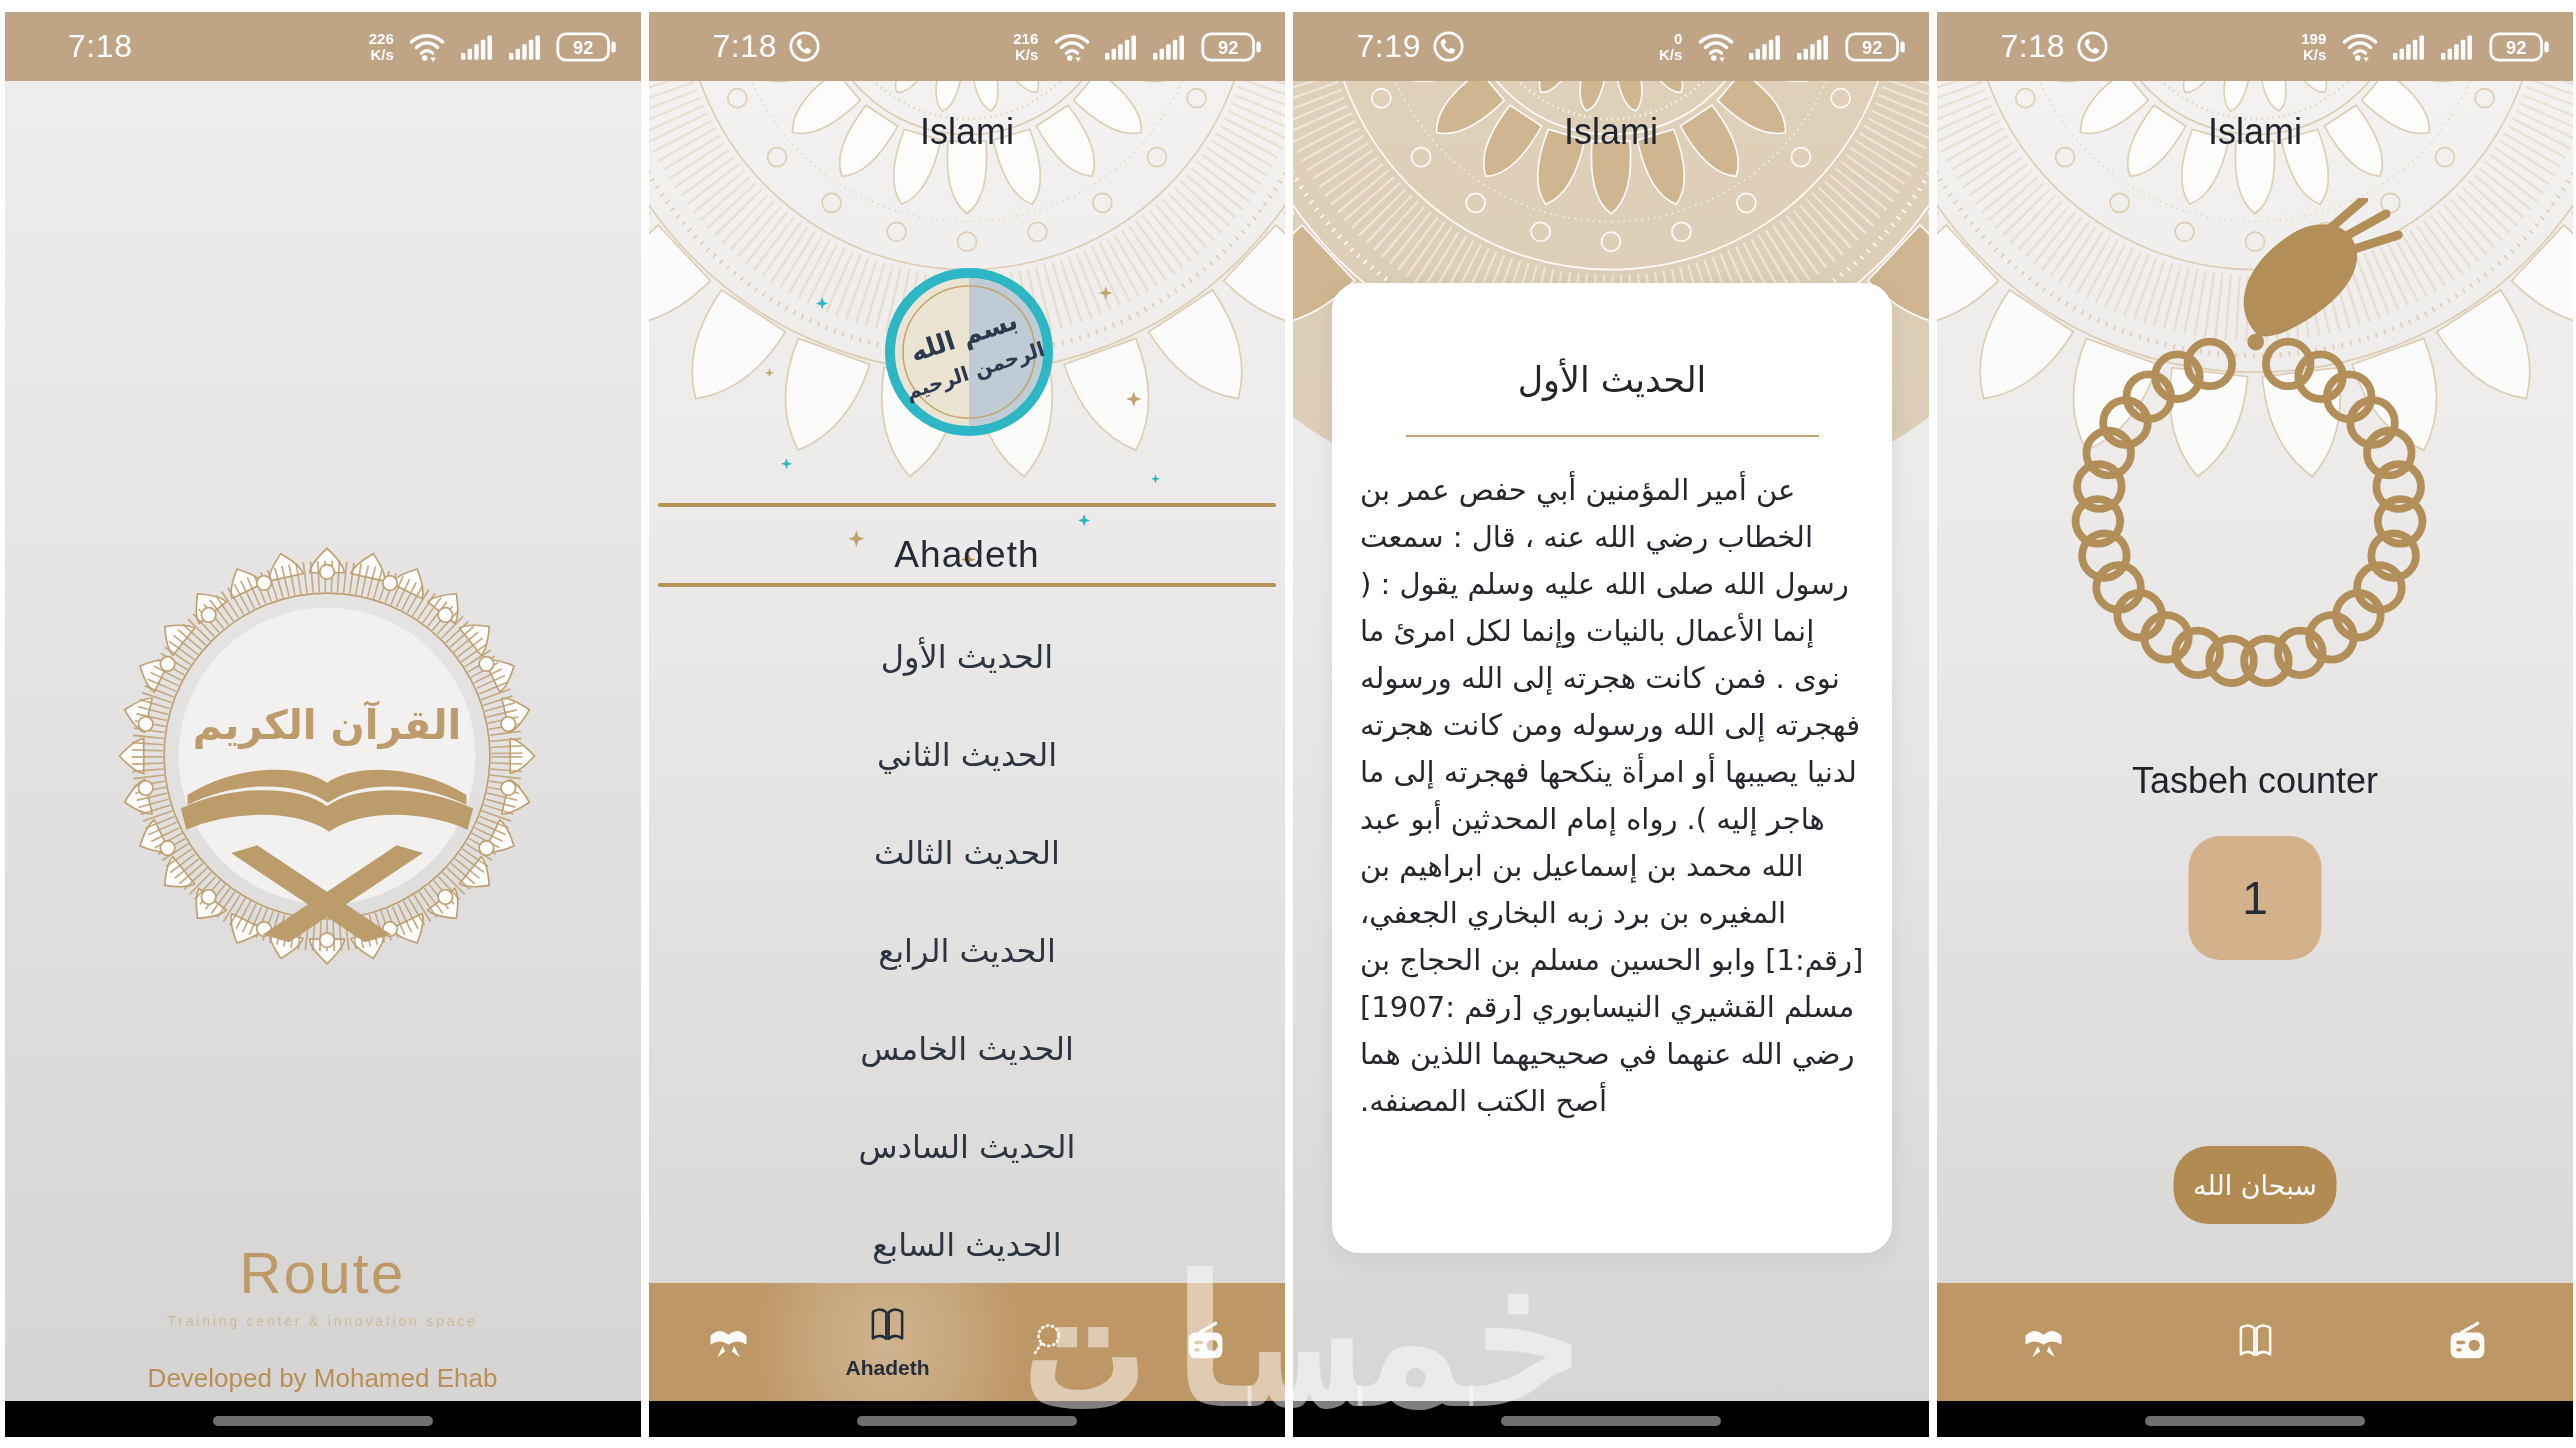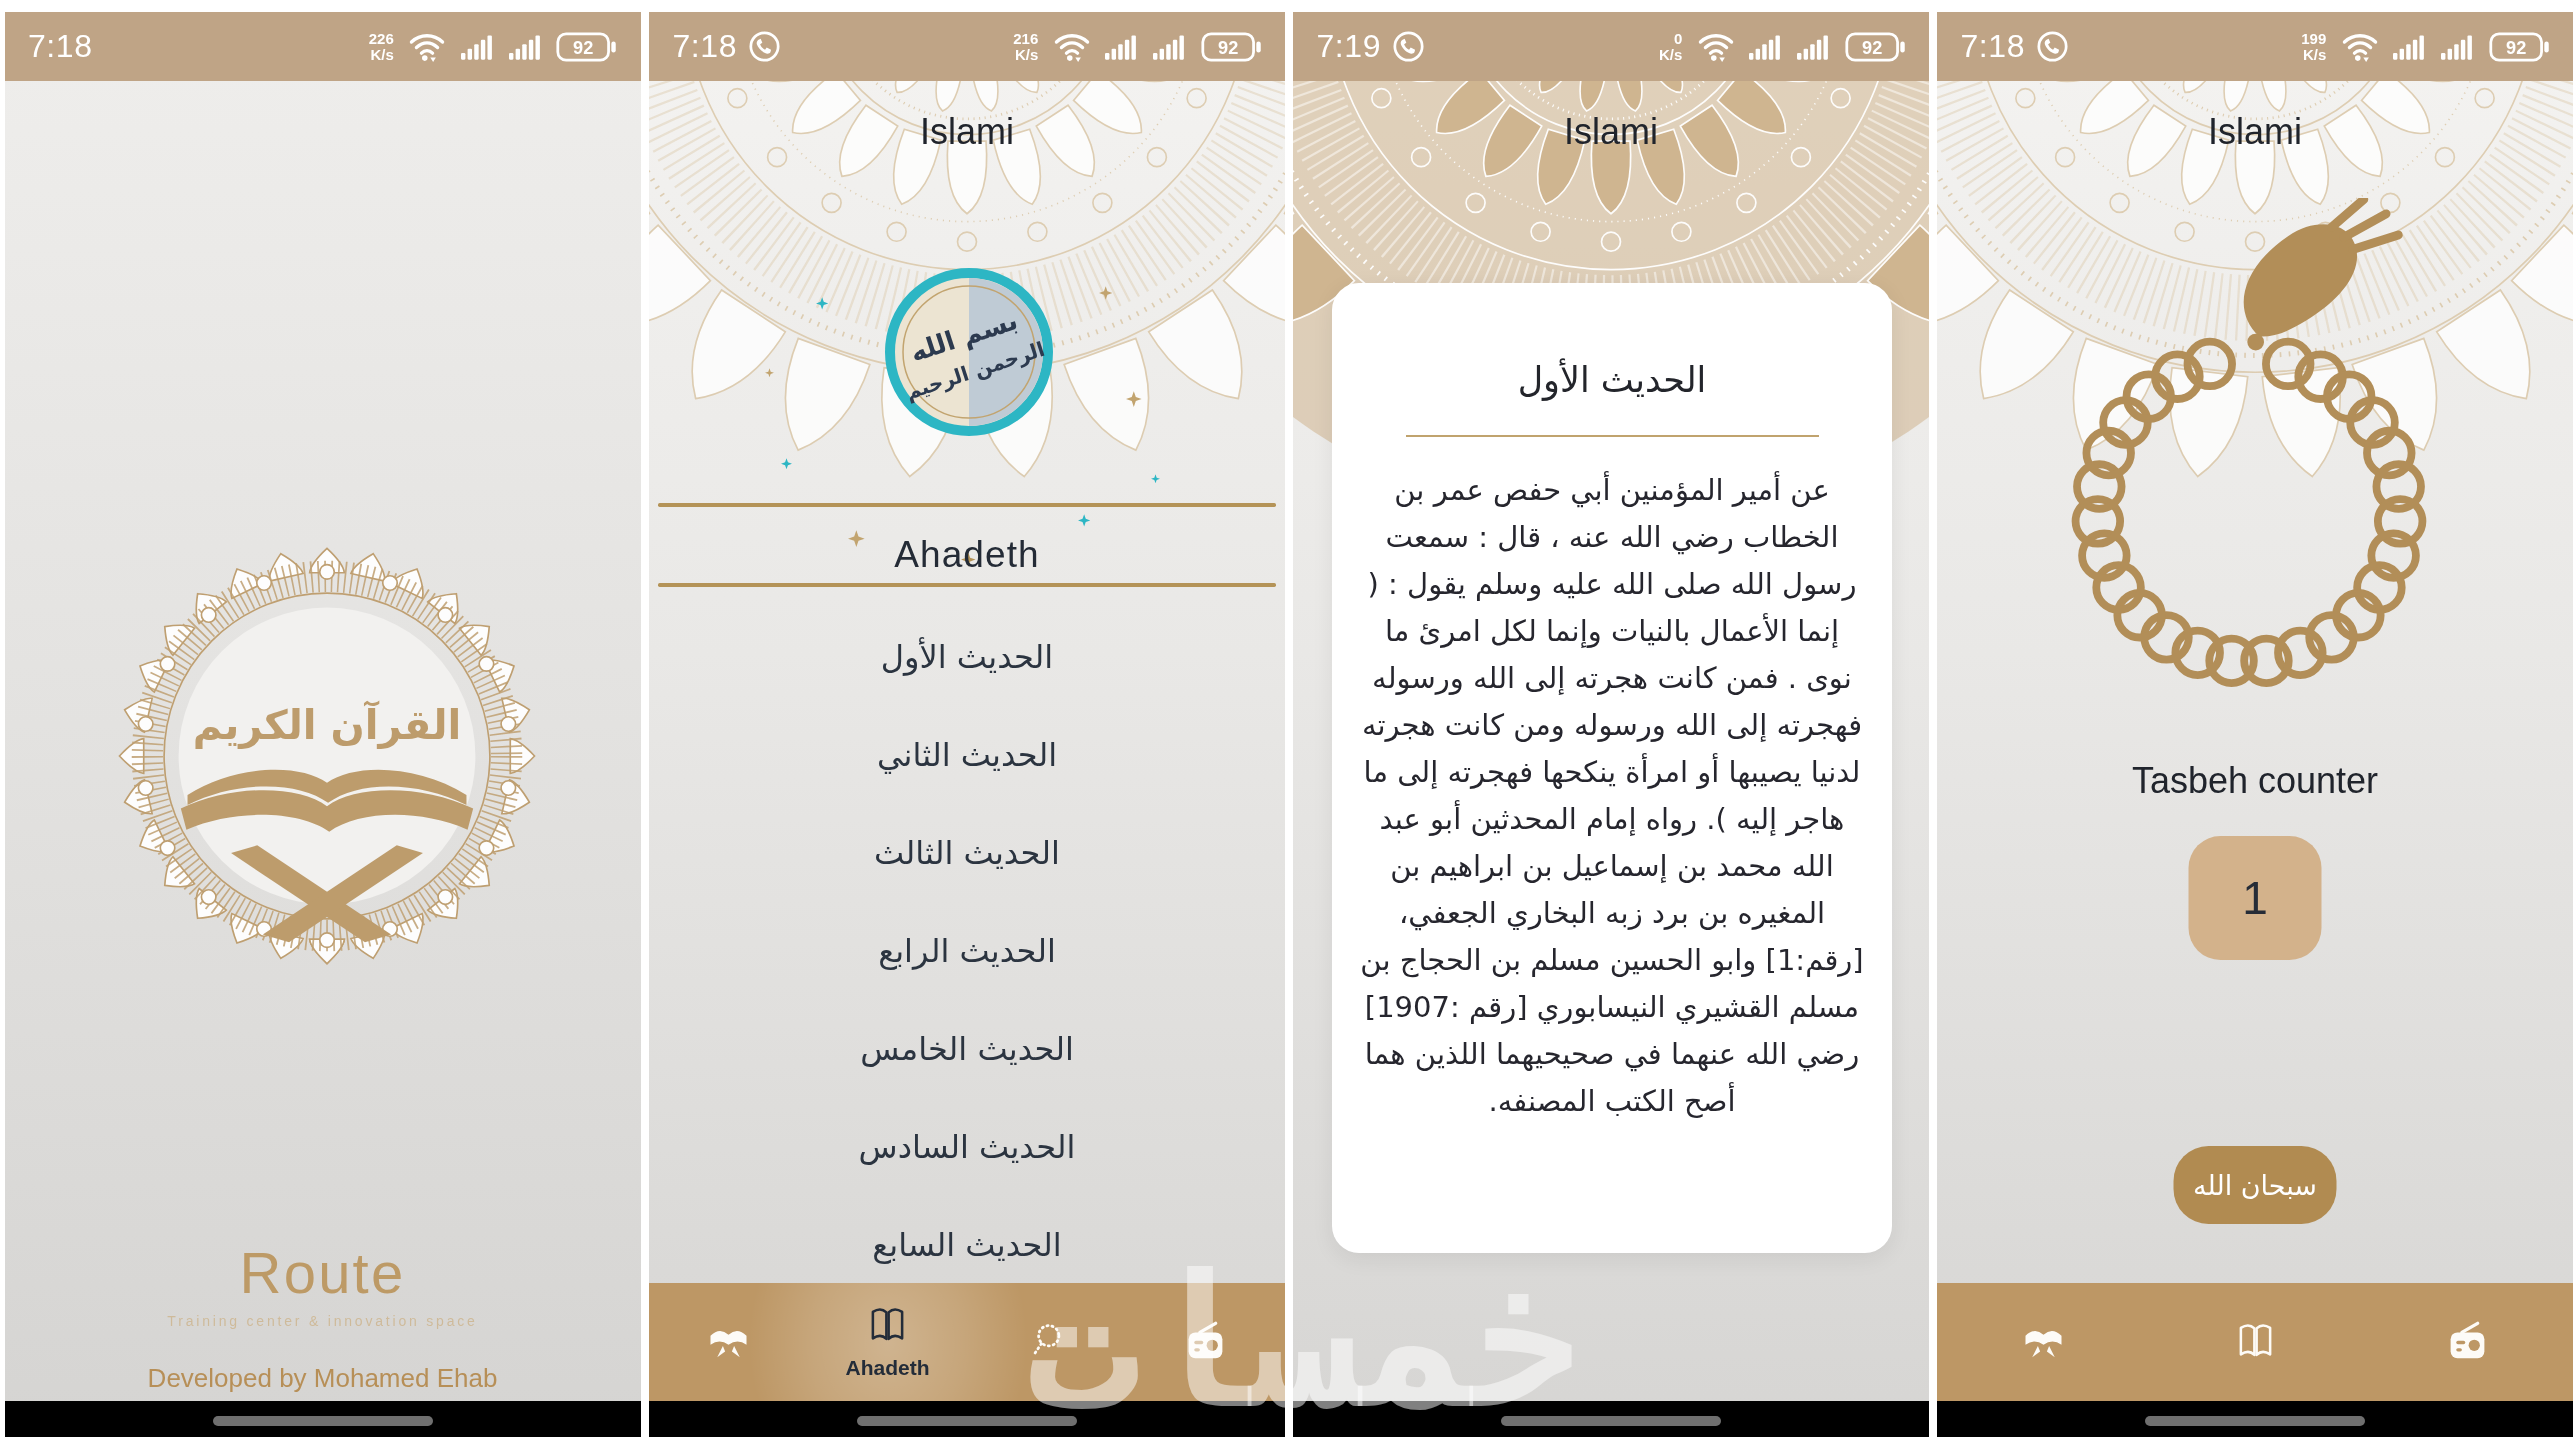--- a/index.html
+++ b/index.html
@@ -8,21 +8,21 @@
   .phone{position:absolute;top:12.3px;width:636px;height:1425px;overflow:hidden;
          background:linear-gradient(180deg,#f4f3f1 0%,#e9e8e6 45%,#d6d5d3 100%);}
   #phone-splash{left:4.5px;background:linear-gradient(180deg,#efeeec 0%,#e3e2e0 50%,#d5d4d2 100%);}
   #phone-ahadeth{left:649px;}
   #phone-hadith{left:1293px;}
   #phone-tasbeh{left:1937px;}
 
   
   .statusbar{position:absolute;top:0;left:0;right:0;height:69px;background:#bfa486;z-index:6;
              display:flex;align-items:center;justify-content:space-between;padding:0 23.4px;box-sizing:border-box;color:#fff;}
-  .sb-left{display:flex;align-items:center;gap:10px;}
+  .sb-left{display:flex;align-items:center;gap:10px;margin-left:40px;}
   .time{font-size:32px;letter-spacing:0.6px;}
   .sb-right{display:flex;align-items:center;gap:15.6px;}
   .netspeed{font-size:15px;line-height:15.6px;font-weight:bold;text-align:right;}
   .sb-icon{display:block;}
 
   
   .gesture{position:absolute;left:0;right:0;bottom:0;height:36px;background:#000;z-index:7;}
   .indicator{position:absolute;left:50%;transform:translateX(-50%);bottom:11px;width:220px;height:10px;border-radius:5.6px;background:#6f6f6f;}
 
   
@@ -57,21 +57,21 @@
   .sep1{top:491px;} .sep2{top:571px;}
   .section-title{position:absolute;top:522px;left:0;width:100%;text-align:center;font-size:37px;color:#242b36;z-index:3;letter-spacing:1.1px;}
   .hlist{position:absolute;top:596px;left:0;right:0;z-index:3;display:flex;flex-direction:column;}
   .hitem{height:98px;display:flex;align-items:center;justify-content:center;font-size:32px;color:#2b3440;}
 
   
   .hcard{position:absolute;left:39px;top:271px;width:560px;height:970px;background:#ffffff;border-radius:27px;z-index:3;
          box-shadow:0 5.6px 22px rgba(0,0,0,0.07);overflow:hidden;box-sizing:border-box;}
   .hcard-title{margin-top:77px;text-align:center;font-size:35px;color:#23252b;}
   .hcard-line{width:413px;height:2.2px;background:#c0a36e;margin:35px auto 0;}
-  .hcard-body{margin:30px 28px 0;text-align:center;font-size:29px;line-height:47px;color:#26262e;}
+  .hcard-body{margin:30px 28px 0;text-align:left;font-size:29px;line-height:47px;color:#26262e;}
 
   
   .beads{position:absolute;left:117px;top:186px;width:390px;height:502px;z-index:2;}
   .t-label{position:absolute;top:748px;left:0;width:100%;text-align:center;font-size:36px;color:#20242c;z-index:3;}
   .t-count{position:absolute;left:50%;top:824px;transform:translateX(-50%);width:133px;height:124px;background:#d3b28b;
            border-radius:32px;display:flex;align-items:center;justify-content:center;font-size:46px;color:#262c37;z-index:3;}
   .t-btn{position:absolute;left:50%;top:1134px;transform:translateX(-50%);width:163px;height:78px;background:#b18b51;border:none;
          border-radius:35px;color:#fff;font-size:27px;display:flex;align-items:center;justify-content:center;z-index:3;cursor:pointer;}
 
   

